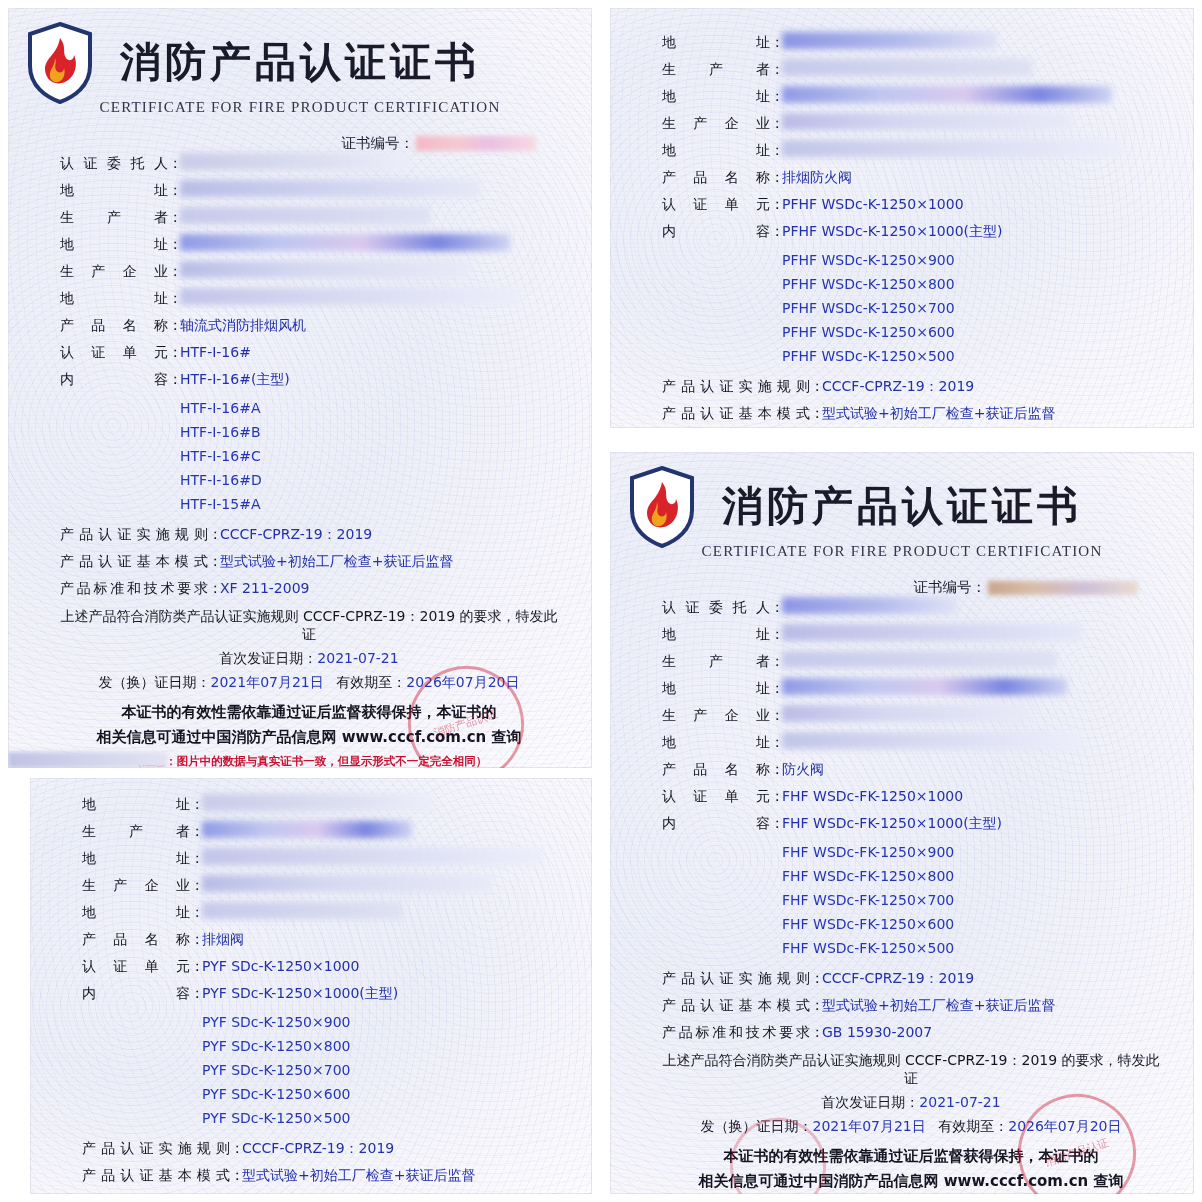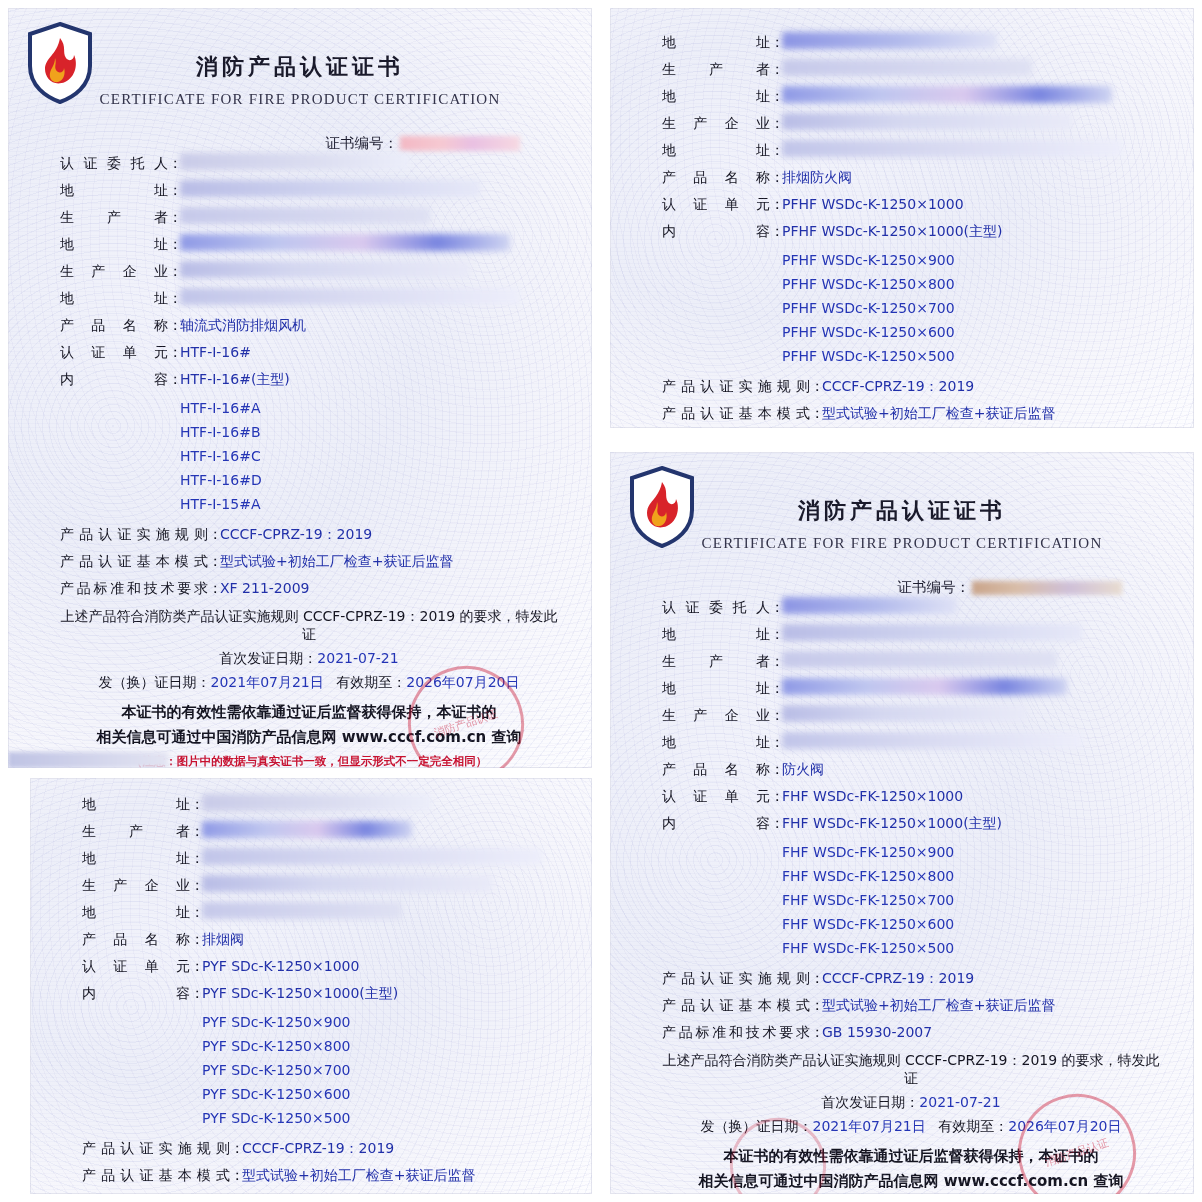--- a/index.html
+++ b/index.html
@@ -25,29 +25,29 @@
       repeating-radial-gradient(circle at 82% 30%, rgba(150,140,205,0.07) 0 1px, rgba(255,255,255,0) 1px 9px);
     pointer-events:none;
   }
   
   .hdr{position:relative;height:110px;}
   .logo{
     position:absolute;left:18px;top:14px;width:68px;height:82px;
   }
   .logo svg{width:68px;height:82px;display:block;}
   .title-cn{
-    text-align:center;font-size:22px;font-weight:bold;letter-spacing:4px;
-    color:#1a1a2b;padding-top:44px;font-family:"DejaVu Sans", sans-serif;
+    text-align:center;font-size:41px;font-weight:bold;letter-spacing:4px;
+    color:#1a1a2b;padding-top:27px;font-family:"DejaVu Sans", sans-serif;
   }
   .title-en{
     text-align:center;font-size:15px;letter-spacing:1.2px;color:#33334a;
     margin-top:9px;font-family:"Liberation Serif", serif;
   }
   .certno{
-    text-align:right;font-size:14.5px;color:#1d1d30;margin-top:16px;padding-right:72px;
+    text-align:right;font-size:14.5px;color:#1d1d30;margin-top:16px;padding-right:56px;
     position:relative;
   }
   .certno .redact{
     display:inline-block;width:120px;height:15px;vertical-align:-3px;margin-left:2px;
     background:linear-gradient(90deg,#f3b8c4 0%,#f6c9d2 35%,#e9c0e2 60%,#f7d9e2 100%);
     filter:blur(2.4px);
   }
   .certno .redact2{
     display:inline-block;width:150px;height:14px;vertical-align:-3px;margin-left:2px;
     background:linear-gradient(90deg,#c9a48a 0%,#d8bda8 30%,#cfc0d8 65%,#e8dcd0 100%);

